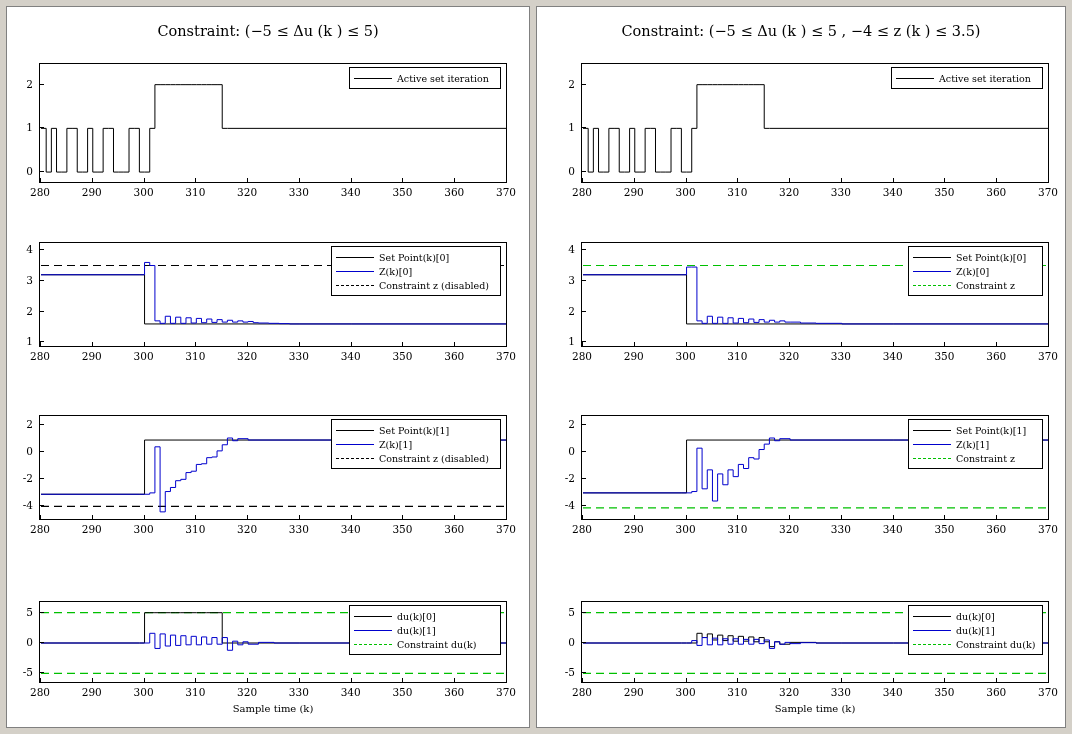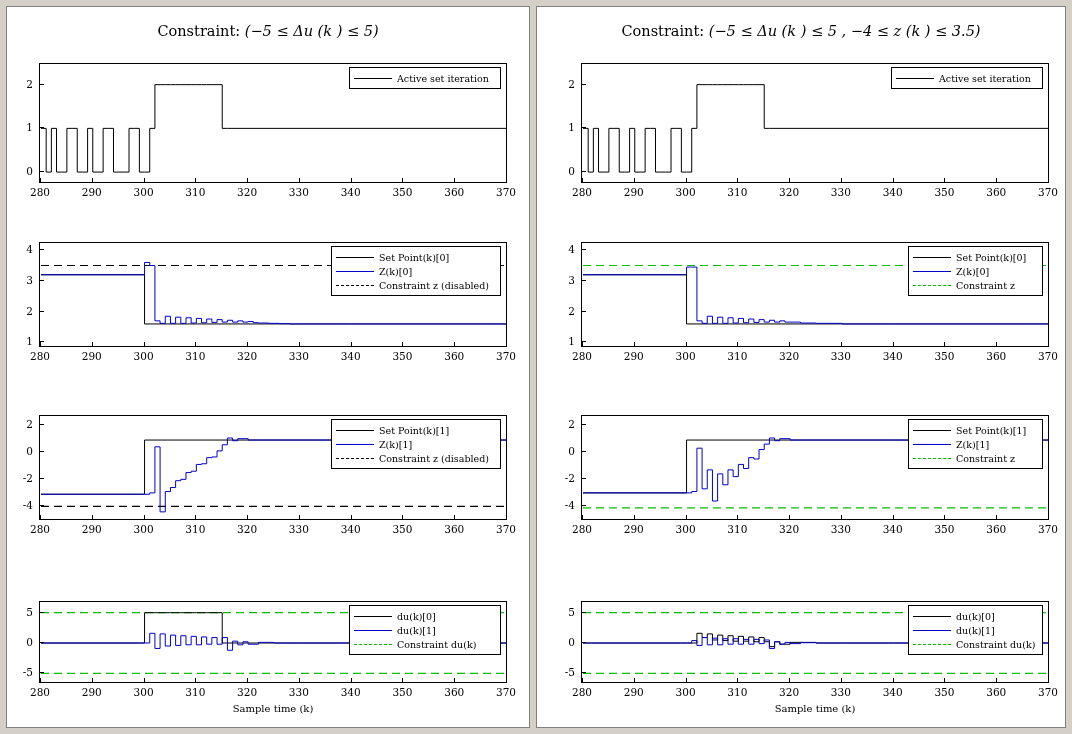--- a/index.html
+++ b/index.html
@@ -18,21 +18,21 @@
   #panel-left{left:6px;width:524px;}
   #panel-right{left:536px;width:530px;}
 
   .panel-title{
     position:absolute;left:0;right:0;top:16px;
     text-align:center;
     font-family:"DejaVu Serif", serif;
     font-size:14.5px;color:#000;
     white-space:nowrap;
   }
-  .panel-title .math{font-style:italic;text-align:center;}
+  .panel-title .math{text-align:center;}
 
   
   .plot{position:absolute;}
   .axes{
     position:absolute;left:0;top:0;
     border:1px solid #000;
     box-sizing:border-box;
     background:#fff;
     overflow:hidden;
   }

